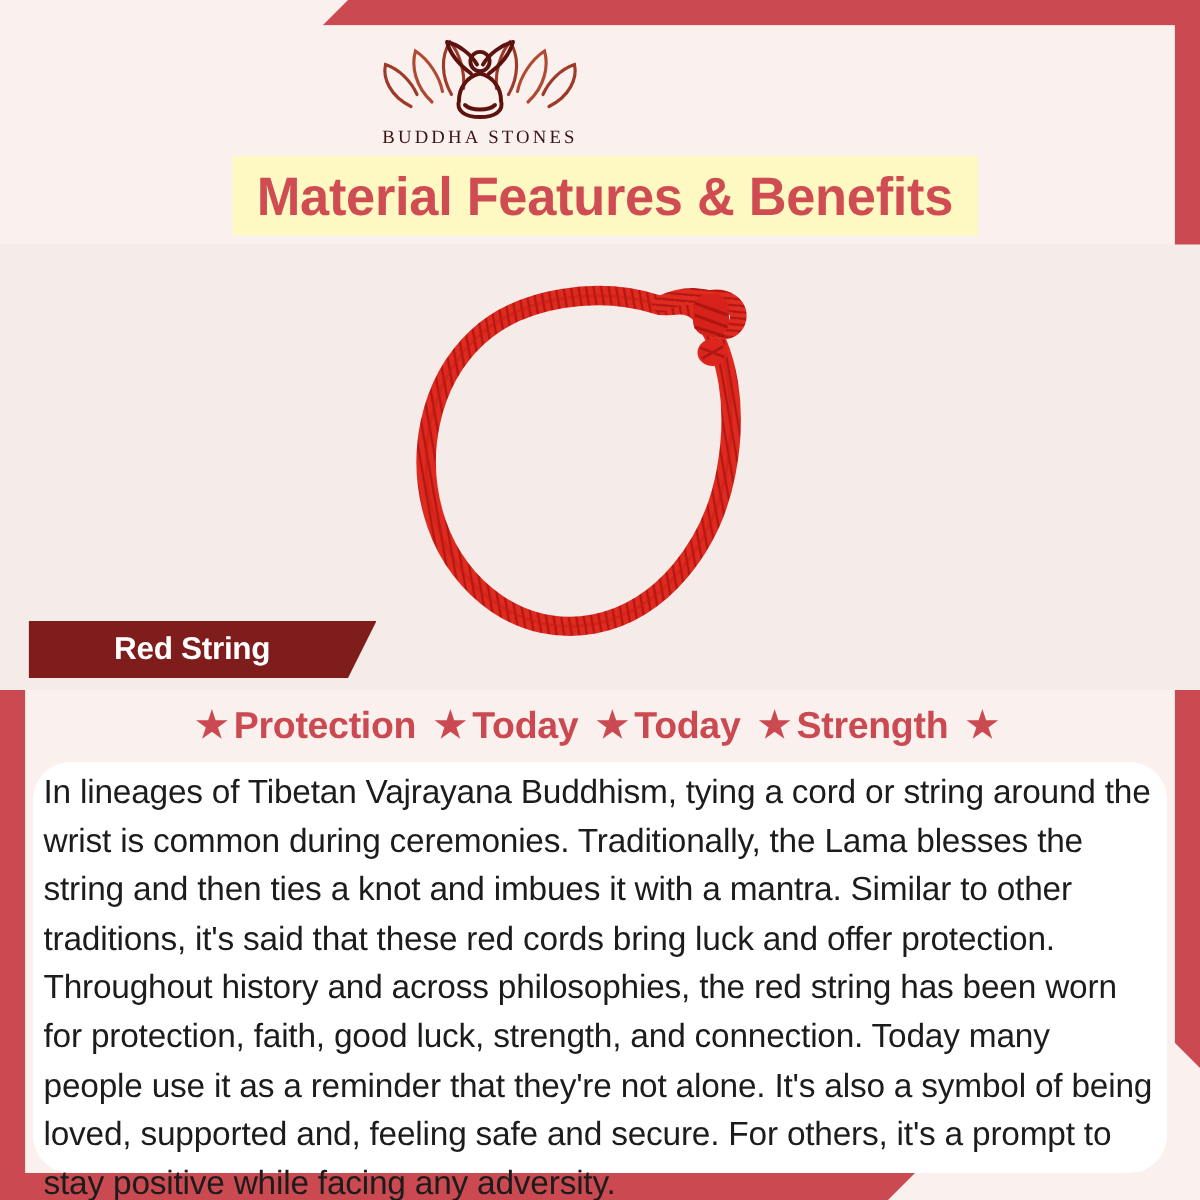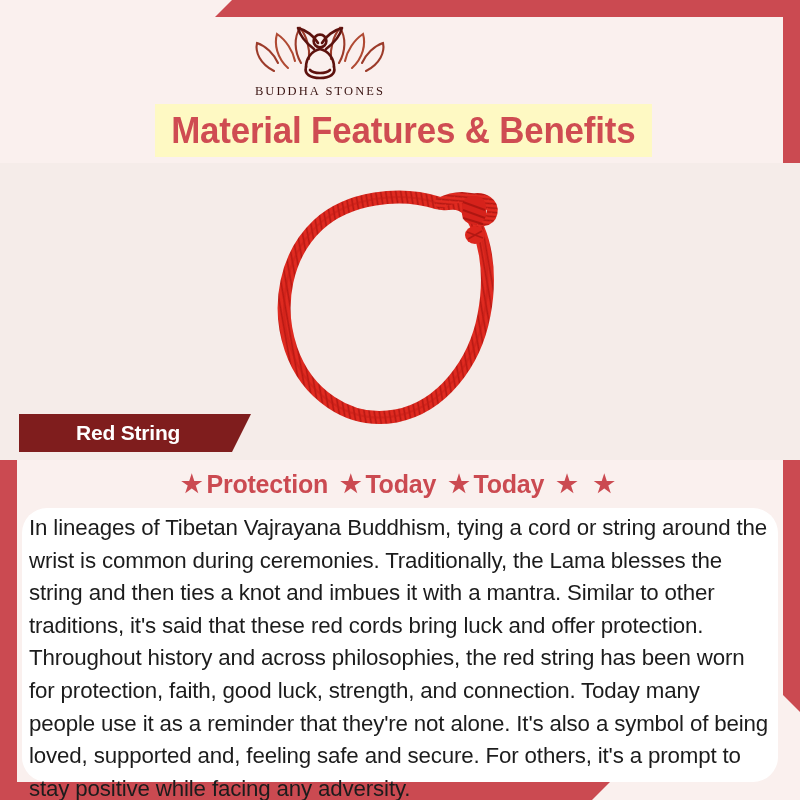--- a/index.html
+++ b/index.html
@@ -288,20 +288,21 @@
     <span class="feature">
       <span class="star">★</span>
       <span>Today</span>
     </span>
     <span class="feature">
       <span class="star">★</span>
       <span>Today</span>
     </span>
     <span class="feature">
       <span class="star">★</span>
+      <span>Strength</span>
     </span>
     <span class="feature">
       <span class="star">★</span>
     </span>
   </div>
 
   <div class="body-panel">
     <p class="body-text">In lineages of Tibetan Vajrayana Buddhism, tying a cord or string around the wrist is common during ceremonies. Traditionally, the Lama blesses the string and then ties a knot and imbues it with a mantra. Similar to other traditions, it's said that these red cords bring luck and offer protection. Throughout history and across philosophies, the red string has been worn for protection, faith, good luck, strength, and connection. Today many people use it as a reminder that they're not alone. It's also a symbol of being loved, supported and, feeling safe and secure. For others, it's a prompt to stay positive while facing any adversity.</p>
   </div>
 

